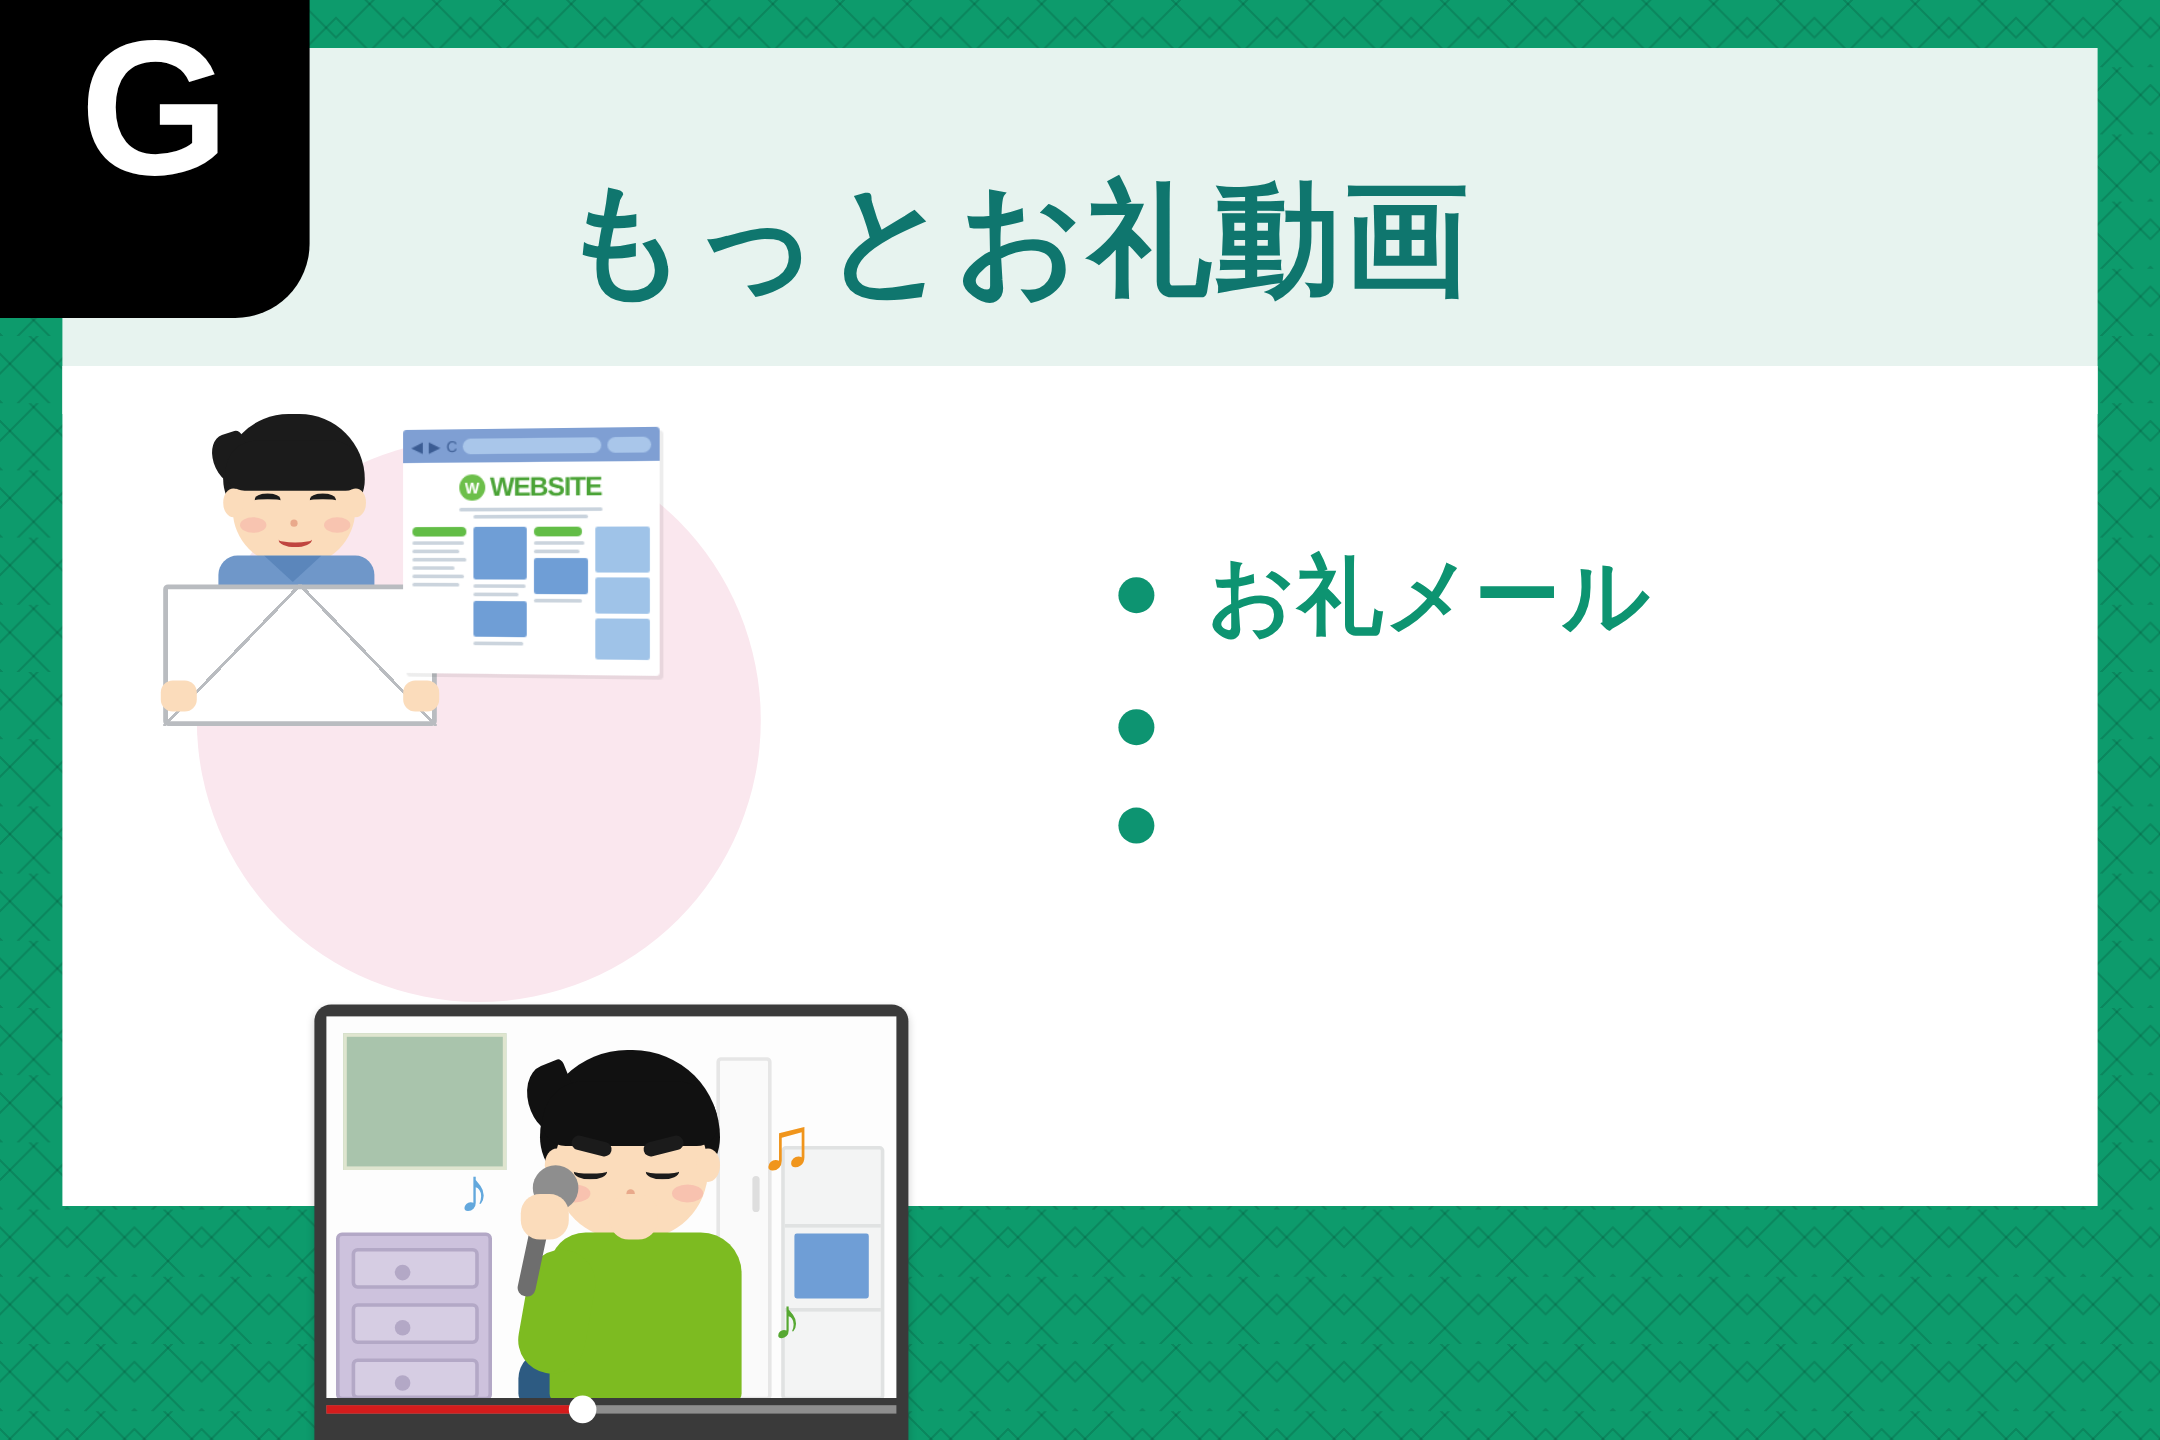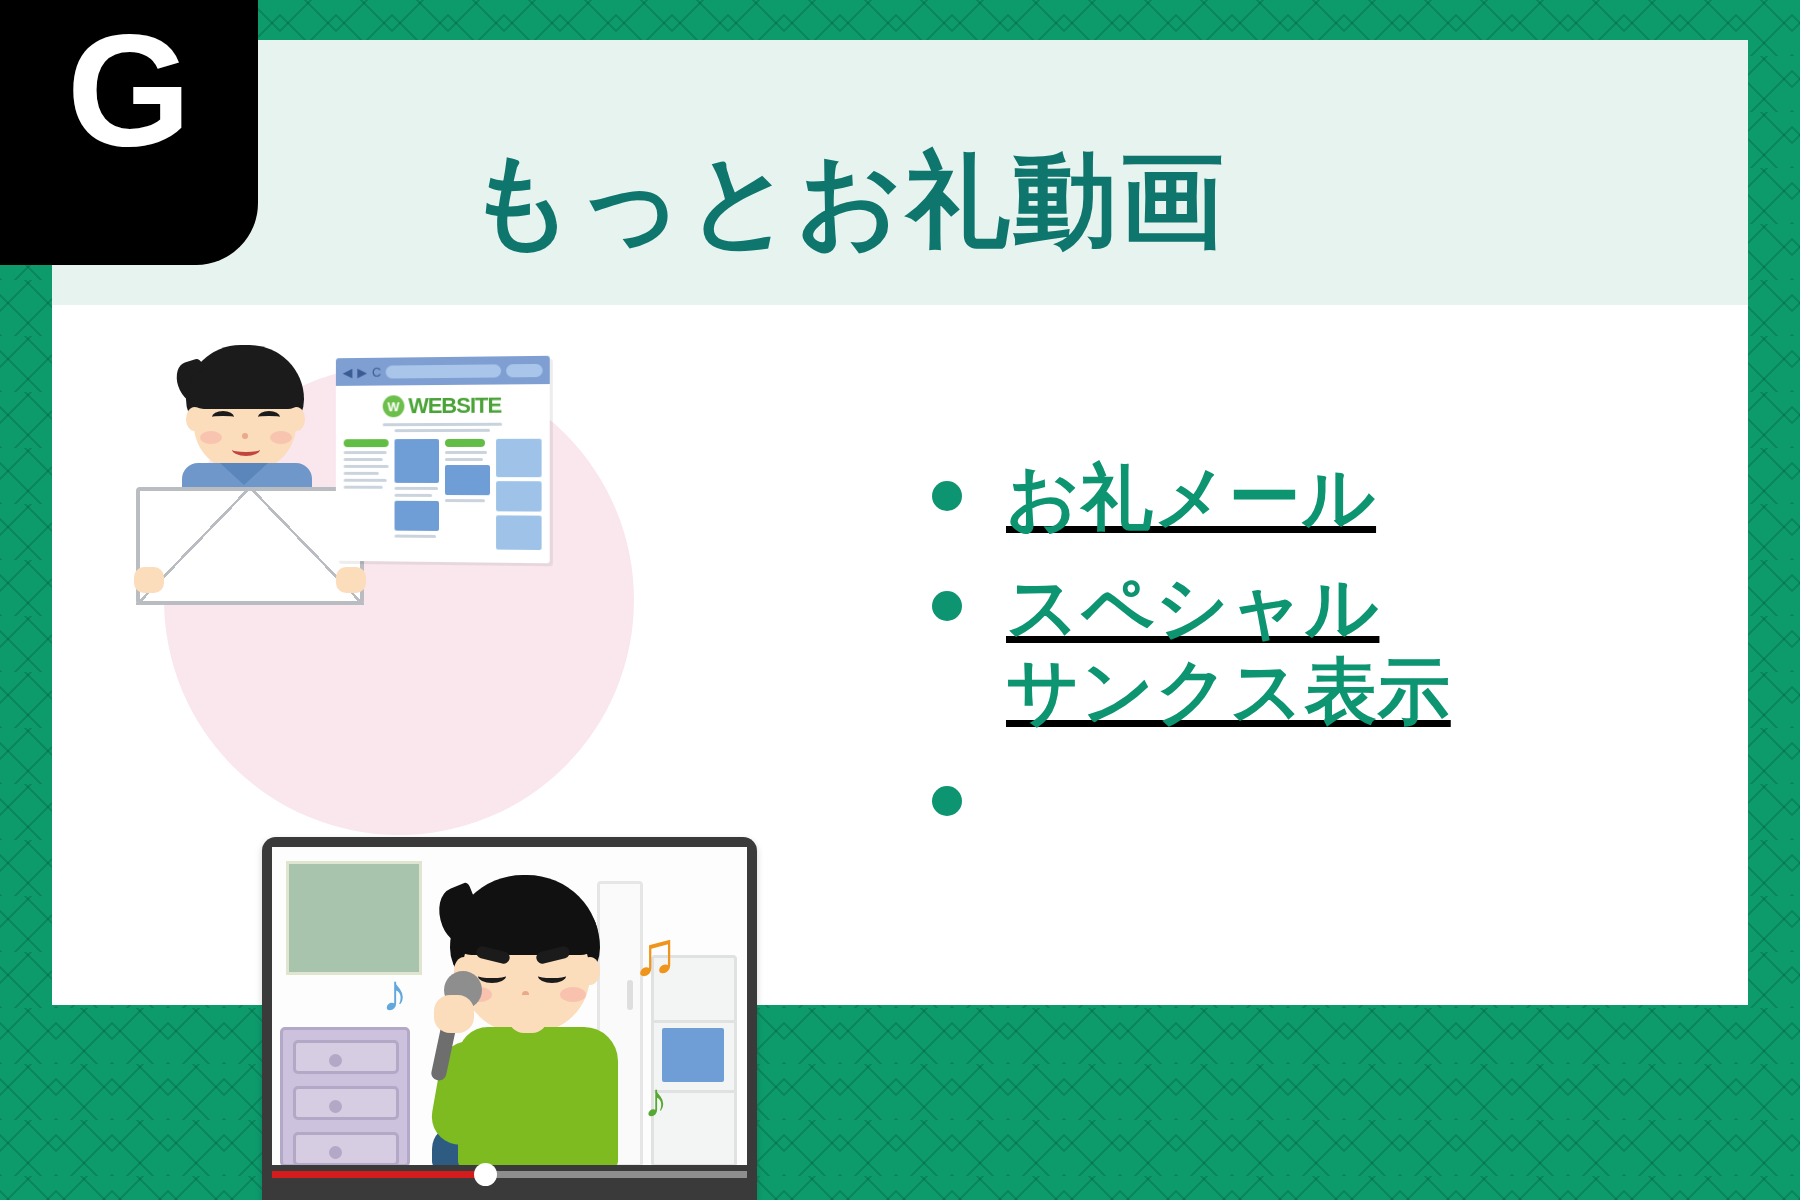--- a/index.html
+++ b/index.html
@@ -70,21 +70,20 @@
   
   #bullet-list {
     position: absolute;
     left: 880px; top: 150px;
     width: 760px;
   }
   .bullet-row {
     display: flex;
     align-items: flex-start;
     margin-bottom: 26px;
-    text-decoration: underline;
   }
   .bullet-dot {
     width: 30px; height: 30px;
     border-radius: 50%;
     background: #0d9471;
     flex: 0 0 auto;
     margin-top: 26px;
     margin-right: 44px;
   }
   .bullet-text {
@@ -447,22 +446,20 @@
       </div>
     </div>
 
     <div id="bullet-list">
       <div class="bullet-row">
         <span class="bullet-dot"></span>
         <span class="bullet-text">お礼メール</span>
       </div>
       <div class="bullet-row">
         <span class="bullet-dot"></span>
-        <span class="bullet-text" style="white-space:pre-line">スペシャル
-サンクス表示</span>
       </div>
       <div class="bullet-row">
         <span class="bullet-dot"></span>
       </div>
     </div>
 
   </div>
 </div>
 
 </body></html>

